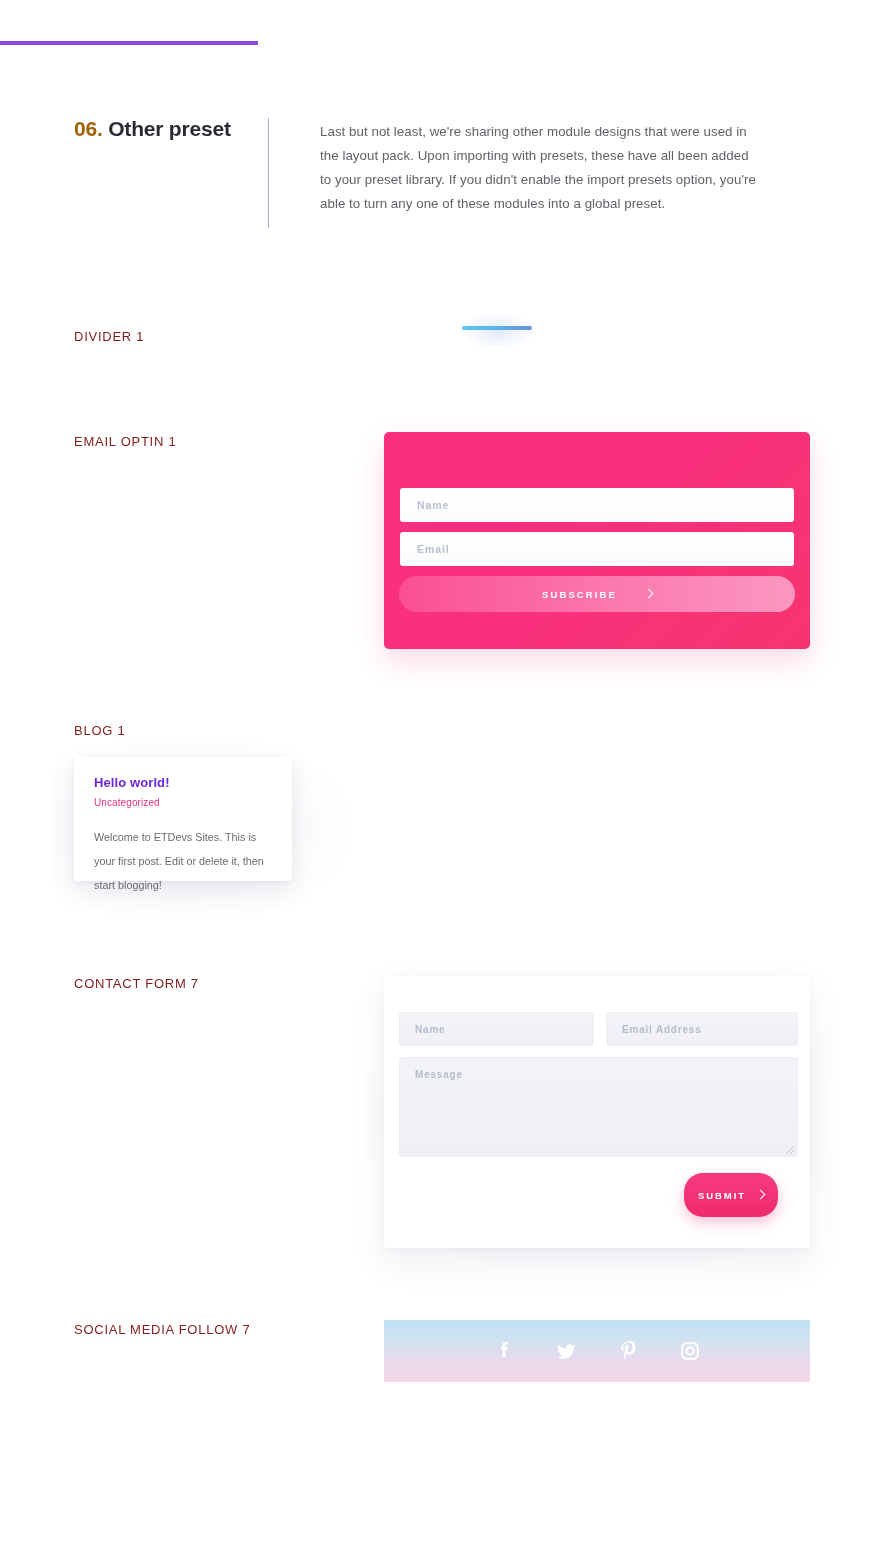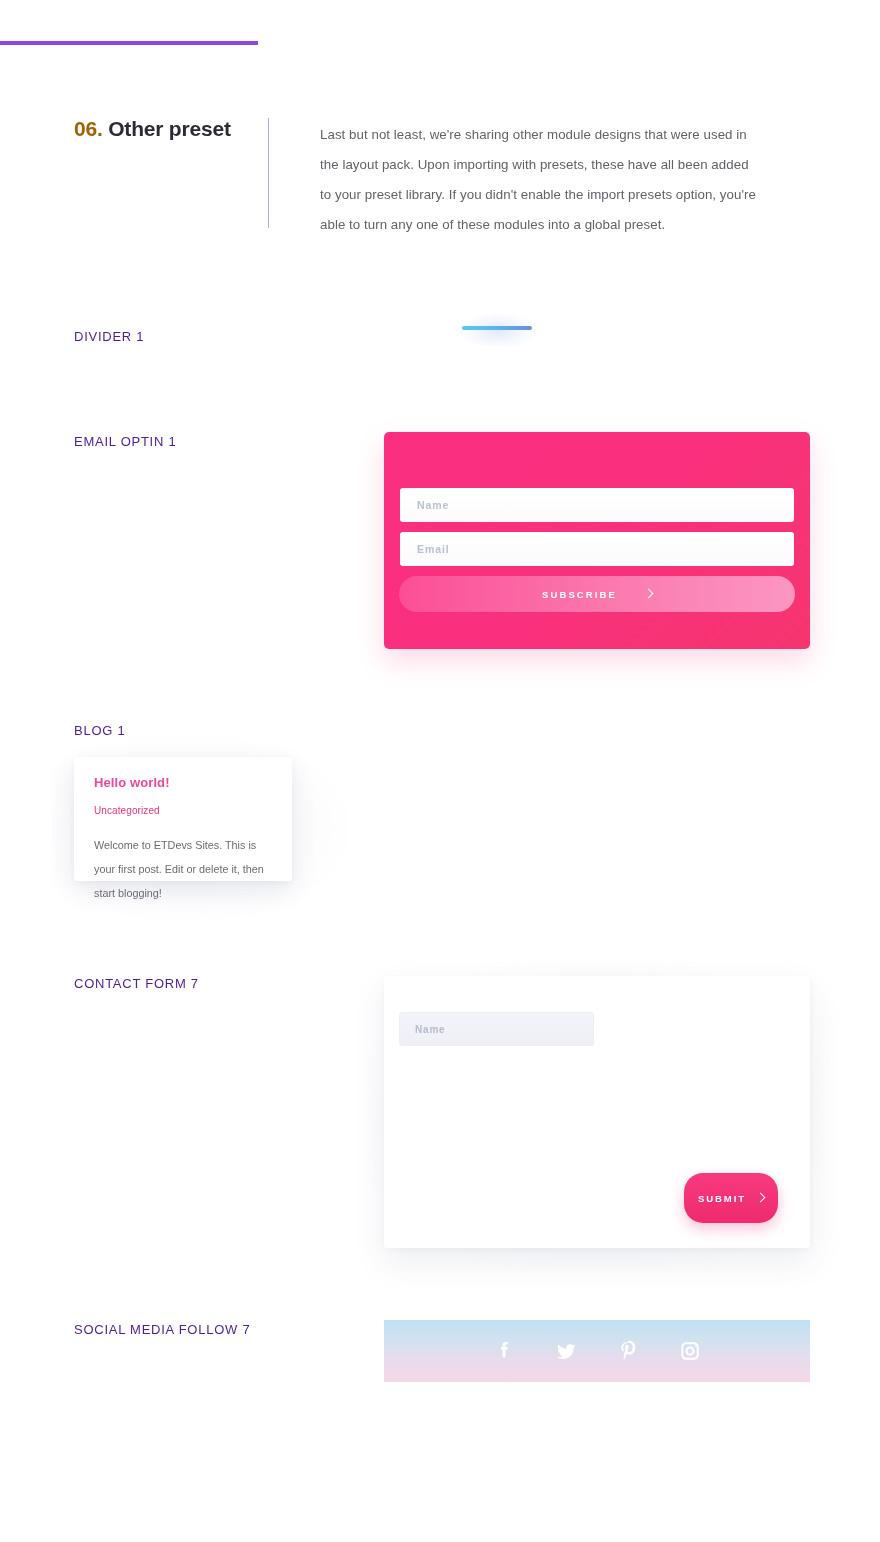--- a/index.html
+++ b/index.html
@@ -52,32 +52,32 @@
     height: 110px;
     background: #b9a3e3;
   }
 
   .intro-body {
     position: absolute;
     left: 320px;
     top: 120px;
     width: 440px;
     font-size: 13.3px;
-    line-height: 30px;
+    line-height: 24px;
     color: #5f6368;
     letter-spacing: 0.05px;
   }
 
   
   .sec-label {
     position: absolute;
     left: 74px;
     font-size: 13px;
     letter-spacing: 0.75px;
-    color: #4c1d95;
+    color: #7f1d1d;
     white-space: nowrap;
   }
 
   
   .divider-glow {
     position: absolute;
     left: 459px;
     top: 312px;
     width: 78px;
     height: 34px;
@@ -170,23 +170,23 @@
     width: 218px;
     height: 124px;
     background: #ffffff;
     border-radius: 3px;
     box-shadow: 0 10px 26px rgba(60,70,110,0.10), 0 2px 6px rgba(60,70,110,0.05);
     padding: 18px 20px 0 20px;
   }
   .blog-title {
     font-size: 13px;
     font-weight: 700;
-    color: #ec4899;
+    color: #6d28d9;
     letter-spacing: 0.1px;
-    margin-bottom: 15px;
+    margin-bottom: 7px;
   }
   .blog-cat {
     font-size: 10px;
     color: #e8337c;
     margin-bottom: 17px;
     letter-spacing: 0.1px;
   }
   .blog-excerpt {
     font-size: 10.8px;
     line-height: 24px;
@@ -242,21 +242,21 @@
     height: 8px;
     background:
       linear-gradient(135deg, transparent 0 45%, #c3c7d4 45% 55%, transparent 55% 100%),
       linear-gradient(135deg, transparent 0 70%, #c3c7d4 70% 80%, transparent 80% 100%);
   }
   .cf-submit {
     position: absolute;
     left: 300px;
     top: 197px;
     width: 94px;
-    height: 50px;
+    height: 44px;
     border: none;
     cursor: pointer;
     border-radius: 19px;
     background: linear-gradient(180deg, #f73a7f 0%, #ef2a6e 100%);
     color: #ffffff;
     font-family: "Liberation Sans", sans-serif;
     font-size: 9.5px;
     font-weight: 700;
     letter-spacing: 1.9px;
     display: flex;
@@ -321,20 +321,25 @@
   <div class="blog-card">
     <div class="blog-title">Hello world!</div>
     <div class="blog-cat">Uncategorized</div>
     <div class="blog-excerpt">Welcome to ETDevs Sites. This is your first post. Edit or delete it, then start blogging!</div>
   </div>
 
   <div class="sec-label" style="top:976px">CONTACT FORM 7</div>
   <div class="cf-glow"></div>
   <div class="cf-card">
     <div class="cf-input name">Name</div>
+    <div class="cf-input email">Email Address</div>
+    <div class="cf-input msg">
+      <span>Message</span>
+      <span class="resize-grip"></span>
+    </div>
     <button class="cf-submit">
       <span>SUBMIT</span>
       <span class="chev"></span>
     </button>
   </div>
 
   <div class="sec-label" style="top:1322px">SOCIAL MEDIA FOLLOW 7</div>
   <div class="social-bar">
     <a class="soc">
       <svg viewBox="0 0 24 24" width="26" height="26">

